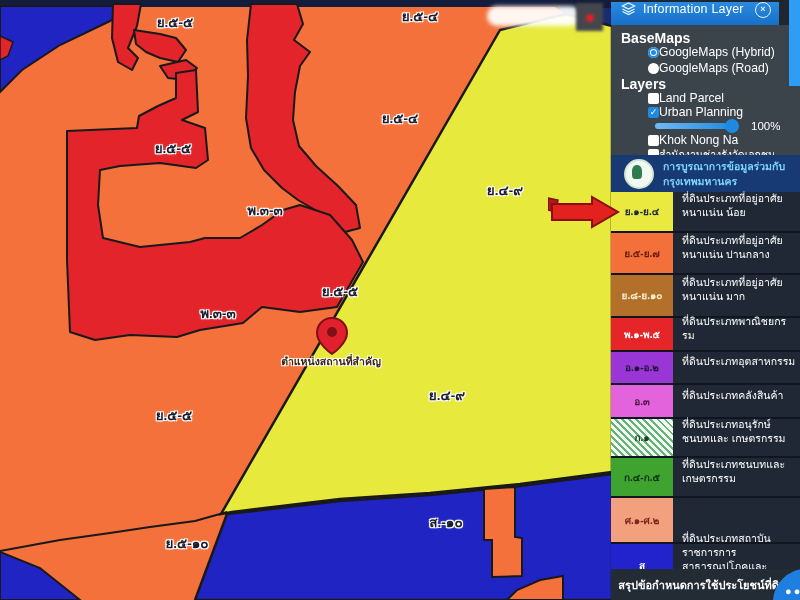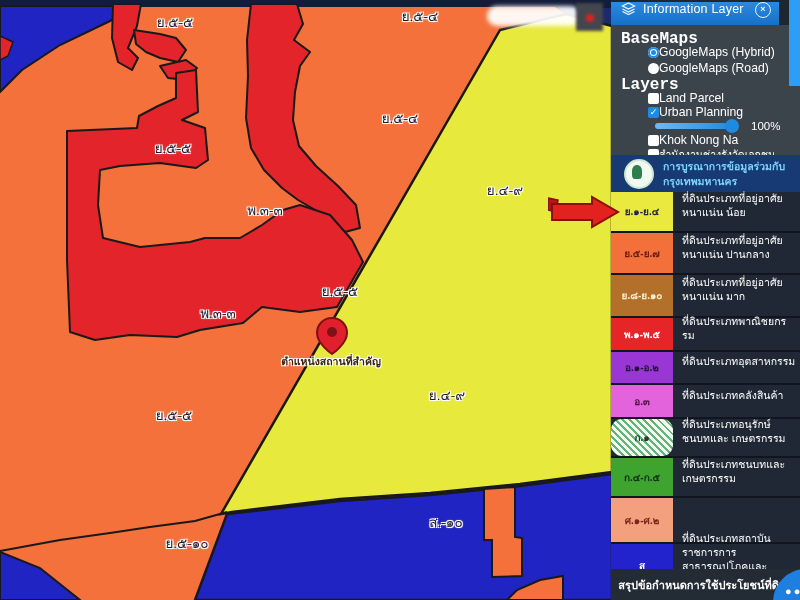--- a/index.html
+++ b/index.html
@@ -2,21 +2,21 @@
 <html><head>
 <meta charset="utf-8">
 <style>
   html,body{margin:0;padding:0;}
   body{width:800px;height:600px;overflow:hidden;position:relative;
        font-family:"Liberation Sans","DejaVu Sans",sans-serif;background:#f4713b;}
   #stage{position:absolute;inset:0;width:800px;height:600px;}
 
   
   #map{position:absolute;left:0;top:0;width:612px;height:600px;}
-  .zl{position:absolute;transform:translate(-50%,-50%);font-weight:normal;font-size:13.5px;
+  .zl{position:absolute;transform:translate(-50%,-50%);font-weight:bold;font-size:13.5px;
       color:#1b1b2e;white-space:nowrap;
       text-shadow:-1px -1px 0 #fff,1px -1px 0 #fff,-1px 1px 0 #fff,1px 1px 0 #fff,0 0 3px #fff;}
   .pin-label{position:absolute;transform:translate(-50%,-50%);font-weight:bold;font-size:10.5px;
       color:#3a2410;white-space:nowrap;
       text-shadow:-1px -1px 0 #fff,1px -1px 0 #fff,-1px 1px 0 #fff,1px 1px 0 #fff;}
   .blur-pill{position:absolute;left:487px;top:6px;width:94px;height:20px;border-radius:10px;
       background:rgba(255,255,255,.93);filter:blur(2px);}
   .blur-box{position:absolute;left:576px;top:3px;width:27px;height:28px;background:#44464e;
       filter:blur(1.5px);}
   .blur-box .dot{position:absolute;left:10px;top:11px;width:8px;height:8px;border-radius:50%;background:#d22;}
@@ -24,21 +24,21 @@
   
   #panel{position:absolute;left:611px;top:0;width:189px;height:600px;background:#20262e;}
   #hdr{position:absolute;left:0;top:2px;width:168px;height:23px;
        background:linear-gradient(180deg,#2a8ae0,#1670c8);display:flex;align-items:flex-start;
        color:#fff;font-size:12.5px;}
   #hdr .ttl{margin-left:7px;letter-spacing:.2px;}
   #hdr .licon{margin-left:10px;display:flex;}
   #hdr .cicon{margin-left:auto;margin-right:8px;width:14px;height:14px;border:1.6px solid #e8f2ff;
        border-radius:50%;color:#e8f2ff;font-size:9px;line-height:12px;text-align:center;font-weight:bold;}
   #ctrl{position:absolute;left:0;top:25px;width:189px;height:130px;background:#3b434b;color:#fff;}
-  .sec{position:absolute;left:10px;font-size:16px;font-weight:bold;font-family:Liberation Mono, monospace;}
+  .sec{position:absolute;left:10px;font-size:14px;font-weight:bold;}
   .opt{position:absolute;left:37px;font-size:12.2px;display:flex;align-items:center;white-space:nowrap;}
   .radio{width:11px;height:11px;border-radius:50%;background:#fff;flex:0 0 auto;}
   .radio.sel{background:#fff;box-shadow:inset 0 0 0 2px #1f8ae0;position:relative;}
   .radio.sel::after{content:"";position:absolute;left:3px;top:3px;width:5px;height:5px;border-radius:50%;background:#1f8ae0;}
   .cb{width:11px;height:11px;background:#fff;border-radius:2px;flex:0 0 auto;}
   .cb.on{background:#1f8ae0;color:#fff;font-size:9px;line-height:11px;text-align:center;font-weight:bold;}
   .sliderrow{position:absolute;left:44px;display:flex;align-items:center;gap:18px;}
   .track{width:78px;height:6px;border-radius:3px;background:linear-gradient(90deg,#6fb9f2,#1f8ae0);position:relative;}
   .thumb{position:absolute;right:-6px;top:-4px;width:14px;height:14px;border-radius:50%;background:#1f8ae0;}
   .pct{font-size:11.5px;color:#fff;}
@@ -46,21 +46,21 @@
        display:flex;align-items:center;color:#7dd3fc;}
   #banner .logo{margin-left:13px;width:26px;height:26px;border-radius:50%;background:#f2f8f2;
        border:2px solid #cfe6cf;position:relative;flex:0 0 auto;}
   #banner .logo::after{content:"";position:absolute;left:6px;top:4px;width:10px;height:14px;
        background:#2e7d4f;border-radius:45% 45% 30% 30%;}
   #banner .btxt{margin-left:9px;font-size:10.5px;font-weight:bold;line-height:1.35;}
   #legend{position:absolute;left:0;top:192px;width:189px;}
   .lrow{display:flex;border-bottom:2px solid #10161f;background:#1f2834;}
   .sw{width:62px;flex:0 0 auto;display:flex;align-items:center;justify-content:center;
       font-size:10px;font-weight:bold;}
-  .sw.hatch{background:repeating-linear-gradient(45deg,#f2faf2 0 3px,#62b478 3px 5px);border-radius:11px;}
+  .sw.hatch{background:repeating-linear-gradient(45deg,#f2faf2 0 3px,#62b478 3px 5px);}
   .ldesc{flex:1;color:#fff;font-size:10.5px;line-height:1.32;padding:3px 4px 14px 9px;
       display:flex;align-items:center;}
   #footerbar{position:absolute;left:0;top:569px;width:189px;height:31px;background:#232b35;
       color:#fff;font-size:11px;font-weight:bold;display:flex;align-items:center;justify-content:center;
       text-align:center;cursor:pointer;}
   #fab{position:absolute;left:773px;top:569px;width:66px;height:66px;border-radius:50%;
       background:#1f7fe0;color:#fff;}
   #fab span{position:absolute;left:12px;top:16px;font-size:11px;letter-spacing:2px;font-weight:bold;}
   #scrollstrip{position:absolute;left:789px;top:0;width:11px;height:86px;background:#2e9df5;}
   #arrow{position:absolute;left:548px;top:192px;}

